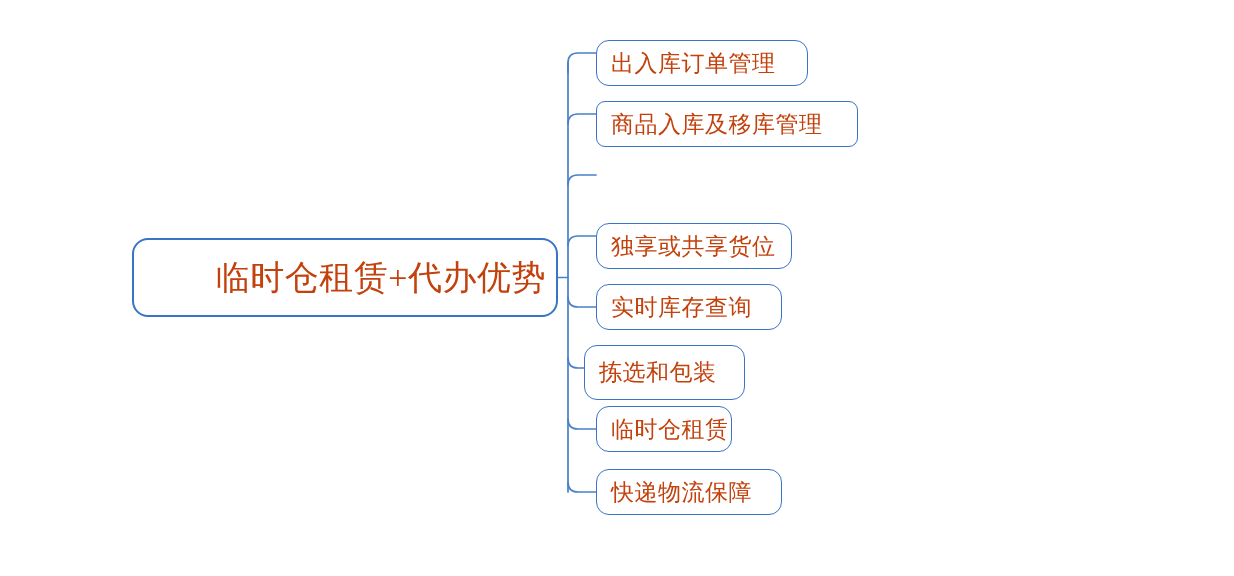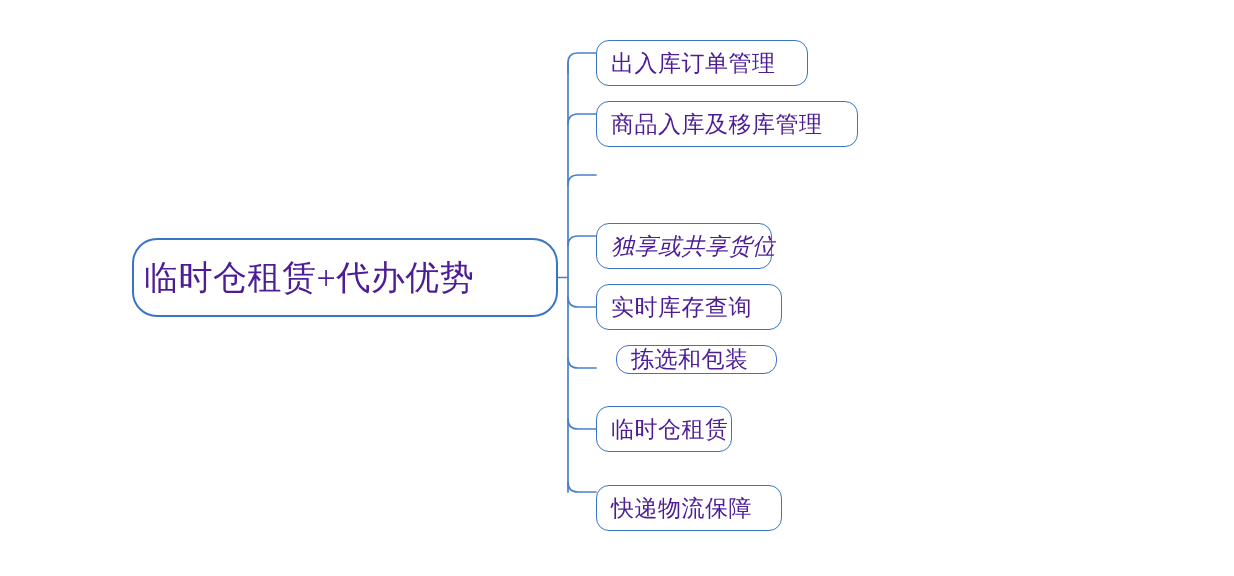--- a/index.html
+++ b/index.html
@@ -42,42 +42,42 @@
     border-radius: 13px;
     color: #2166cc;
     display: flex;
     align-items: center;
     justify-content: flex-start;
     white-space: nowrap;
   }
 
   .node-root {
     border-width: 2px;
-    border-radius: 25px;
+    border-radius: 16px;
     border-color: #3a74c4;
-    justify-content: flex-start;
+    justify-content: flex-end;
   }
 
   .node-root .node-label {
     font-size: 34px;
     line-height: 1;
     letter-spacing: 0.5px;
     padding: 0 10px;
   }
 
   .node-branch .node-label {
     font-size: 23px;
     line-height: 1;
     letter-spacing: 0.5px;
     padding-left: 14px;
   }
 
   .node-label {
     display: block;
-    color: #4c1d95;
+    color: #c2410c;
   }
 </style>
 </head>
 <body>
 
 <div id="canvas">
 
   <svg id="connectors" viewBox="0 0 1234 576" width="1234" height="576" xmlns="http://www.w3.org/2000/svg">
     <g fill="none" stroke="#4a80c8" stroke-width="1.7" stroke-linecap="round">
 
@@ -97,38 +97,38 @@
   </svg>
 
   <div class="node node-root" style="left:132px; top:238px; width:426px; height:79px;">
     <span class="node-label">临时仓租赁+代办优势</span>
   </div>
 
   <div class="node node-branch" style="left:596px; top:40px; width:212px; height:46px;">
     <span class="node-label">出入库订单管理</span>
   </div>
 
-  <div class="node node-branch" style="left:596px; top:101px; width:262px; height:46px;">
+  <div class="node node-branch" style="left:596px; top:101px; width:262px; height:46px;border-radius:9px;">
     <span class="node-label">商品入库及移库管理</span>
   </div>
 
 
-  <div class="node node-branch" style="left:596px; top:223px; width:176px; height:46px;font-style:italic;">
+  <div class="node node-branch" style="left:596px; top:223px; width:196px; height:46px;">
     <span class="node-label">独享或共享货位</span>
   </div>
 
   <div class="node node-branch" style="left:596px; top:284px; width:186px; height:46px;">
     <span class="node-label">实时库存查询</span>
   </div>
 
-  <div class="node node-branch" style="left:616px; top:345px; width:161px; height:29px;">
+  <div class="node node-branch" style="left:584px; top:345px; width:161px; height:55px;">
     <span class="node-label">拣选和包装</span>
   </div>
 
   <div class="node node-branch" style="left:596px; top:406px; width:136px; height:46px;">
     <span class="node-label">临时仓租赁</span>
   </div>
 
-  <div class="node node-branch" style="left:596px; top:485px; width:186px; height:46px;">
+  <div class="node node-branch" style="left:596px; top:469px; width:186px; height:46px;">
     <span class="node-label">快递物流保障</span>
   </div>
 
 </div>
 
 </body></html>

